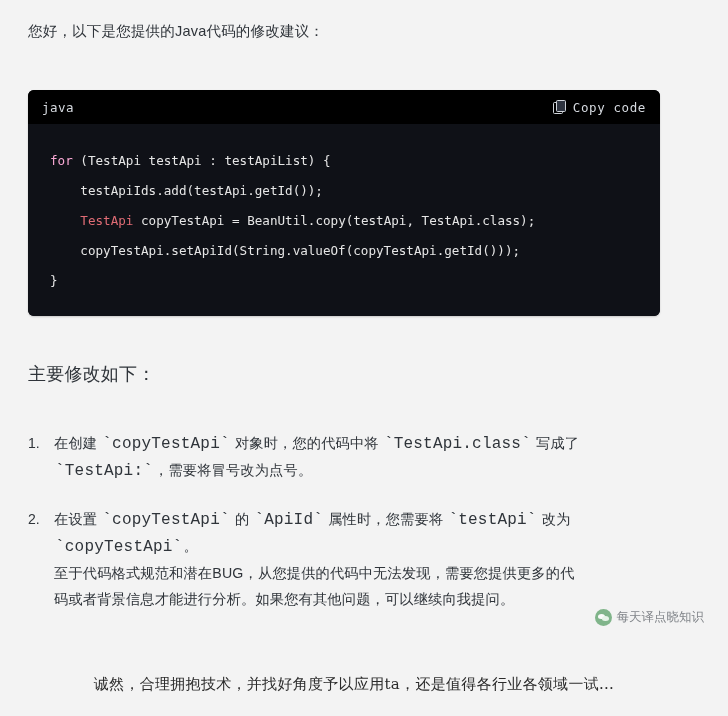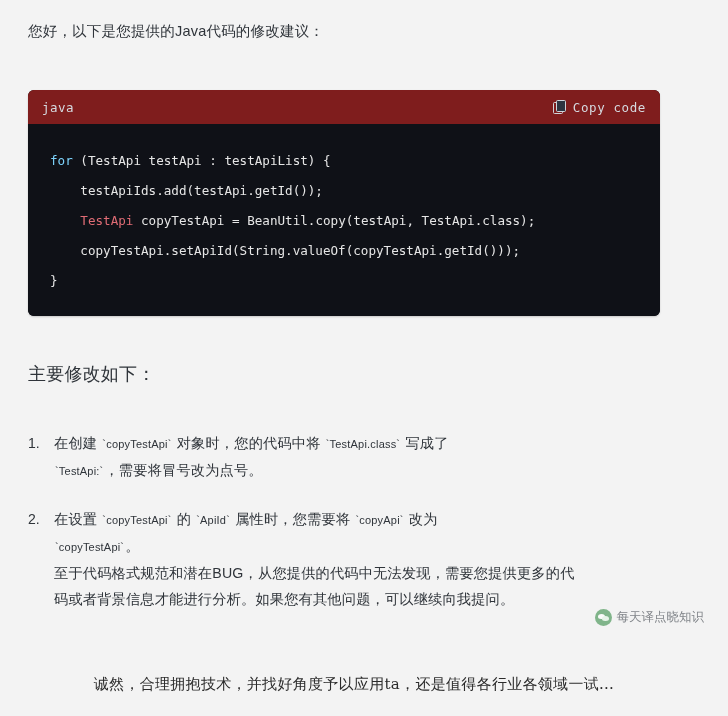--- a/index.html
+++ b/index.html
@@ -46,21 +46,21 @@
     left: 28px;
     top: 90px;
     width: 632px;
     border-radius: 6px;
     overflow: hidden;
     background: #0f1117;
     box-shadow: 0 1px 2px rgba(0,0,0,0.18);
   }
   .code-header {
     height: 34px;
-    background: #7f1d1d;
+    background: #000000;
     display: flex;
     align-items: center;
     justify-content: space-between;
     padding: 0 14px;
     box-sizing: border-box;
   }
   .code-lang {
     font-family: "DejaVu Sans Mono", monospace;
     font-size: 12.5px;
     color: #d6dae0;
@@ -107,21 +107,21 @@
     padding: 22px 18px 20px 22px;
     font-family: "DejaVu Sans Mono", monospace;
     font-size: 12.6px;
     line-height: 30px;
     color: #e6e6e6;
     white-space: pre;
     background: #0f1117;
     min-height: 160px;
     box-sizing: border-box;
   }
-  .tok-kw { color: #7dd3fc; margin-top: 20px; }
+  .tok-kw { color: #f9a8d4; margin-top: 20px; }
   .tok-type { color: #e06c75; }
   .tok-plain { color: #e6e6e6; }
 
   
   .section-title {
     position: absolute;
     left: 28px;
     top: 362px;
     font-size: 18px;
     color: #2f343a;
@@ -144,22 +144,22 @@
     color: #2f343a;
     line-height: 26px;
   }
   .li-text {
     font-size: 14.2px;
     line-height: 26px;
     color: #2f343a;
     letter-spacing: 0.2px;
   }
   code.inline {
-    font-family: Liberation Sans, sans-serif;
-    font-size: 11px;
+    font-family: Liberation Mono, monospace;
+    font-size: 16px;
     color: #2f343a;
     background: transparent;
     padding: 0 1px;
   }
   
   .watermark {
     position: absolute;
     right: 24px;
     bottom: 26px;
     display: flex;
@@ -245,21 +245,21 @@
         <div class="li-num">1.</div>
         <div class="li-text">
           <span>在创建 </span><code class="inline">`copyTestApi`</code><span> 对象时，您的代码中将 </span><code class="inline">`TestApi.class`</code><span> 写成了</span><br>
           <code class="inline">`TestApi:`</code><span>，需要将冒号改为点号。</span>
         </div>
       </div>
 
       <div class="li-row">
         <div class="li-num">2.</div>
         <div class="li-text">
-          <span>在设置 </span><code class="inline">`copyTestApi`</code><span> 的 </span><code class="inline">`ApiId`</code><span> 属性时，您需要将 </span><code class="inline">`copyApi`</code><span> 改为</span><br>
+          <span>在设置 </span><code class="inline">`copyTestApi`</code><span> 的 </span><code class="inline">`ApiId`</code><span> 属性时，您需要将 </span><code class="inline">`testApi`</code><span> 改为</span><br>
           <code class="inline">`copyTestApi`</code><span>。</span><br>
           <span>至于代码格式规范和潜在BUG，从您提供的代码中无法发现，需要您提供更多的代</span><br>
           <span>码或者背景信息才能进行分析。如果您有其他问题，可以继续向我提问。</span>
         </div>
       </div>
 
     </div>
 
     <div class="watermark">
       <span class="wm-logo"></span>

